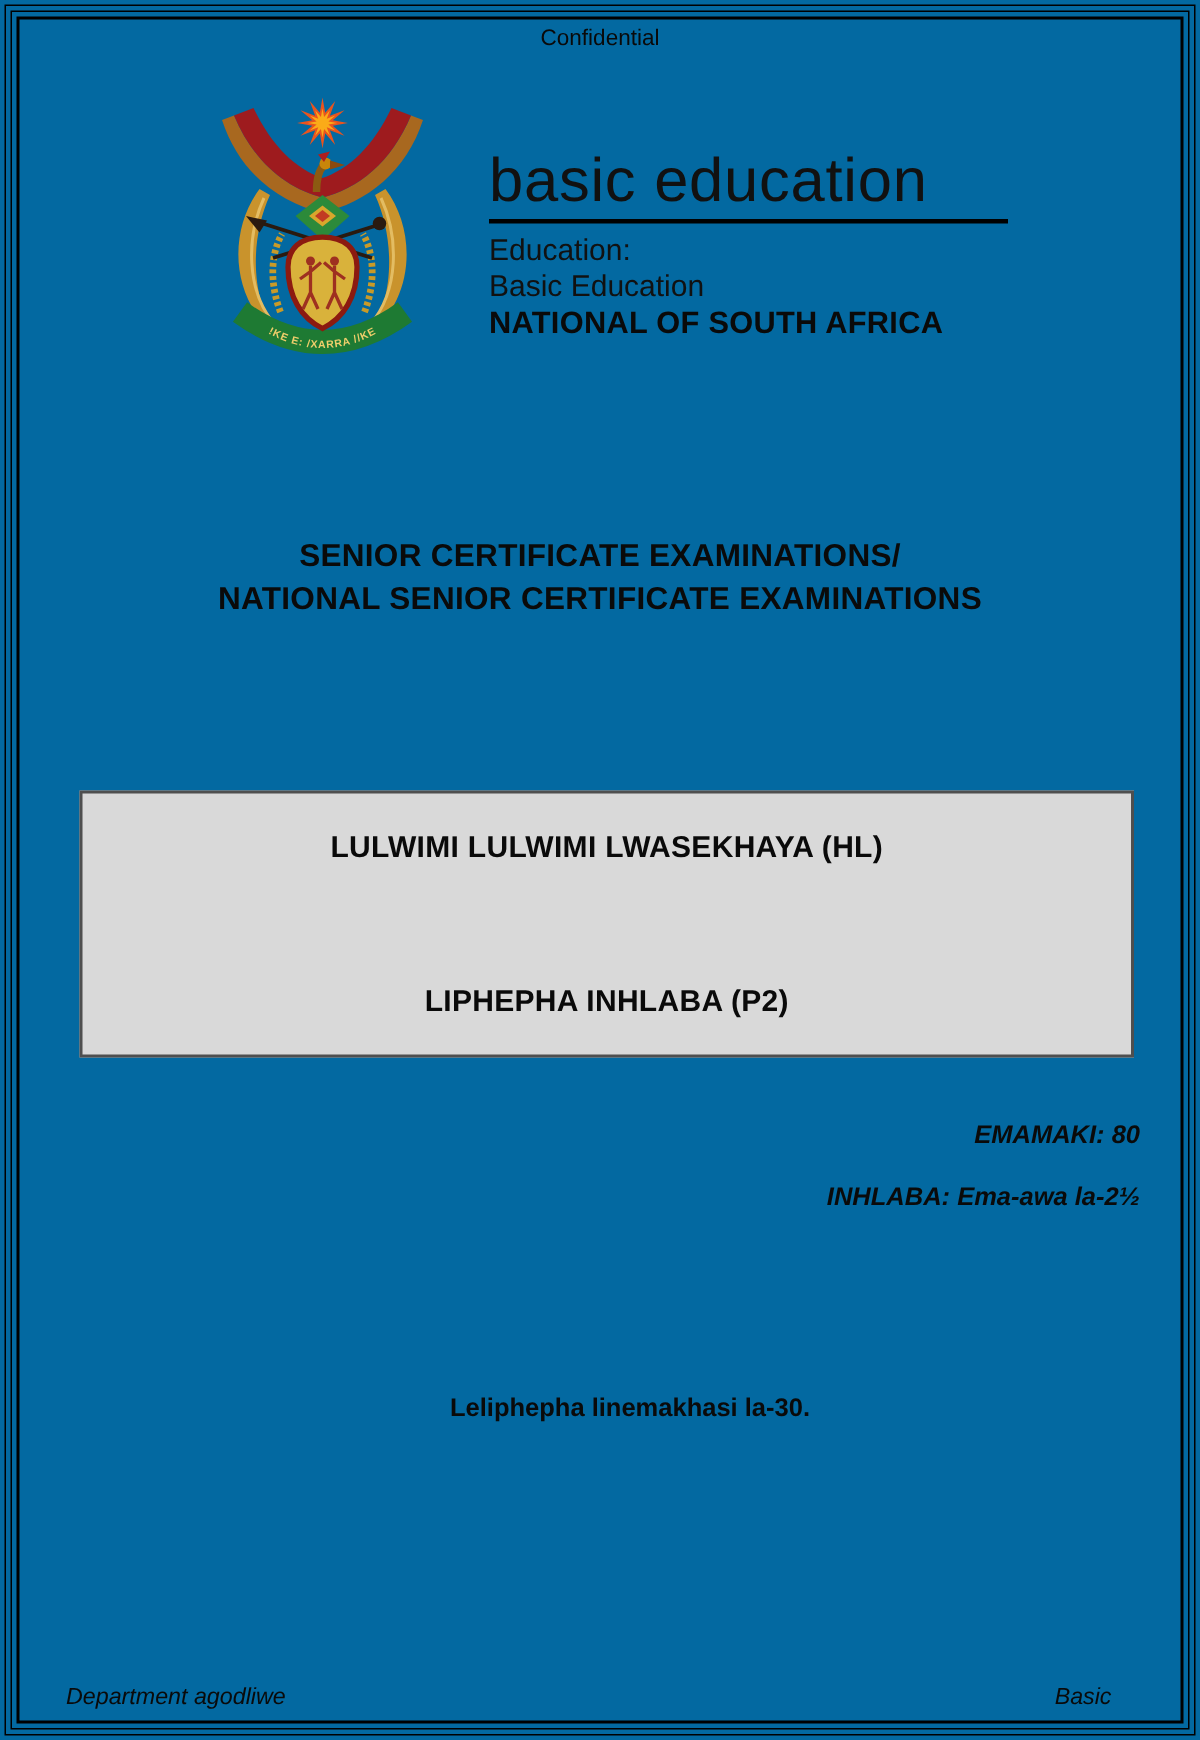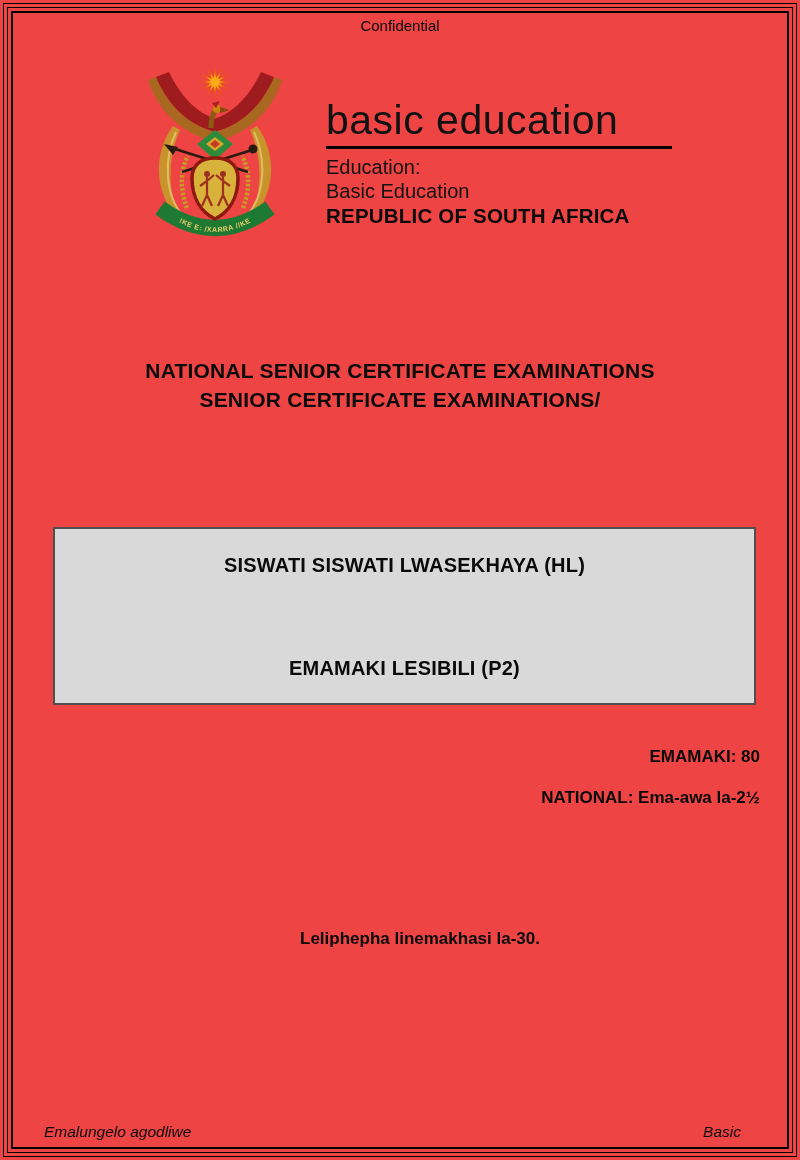--- a/index.html
+++ b/index.html
@@ -4,21 +4,21 @@
 <style>
   * { margin: 0; padding: 0; box-sizing: border-box; }
   html, body { background: #ffffff; }
   body {
     width: 800px; height: 1160px;
     font-family: "Liberation Sans", "DejaVu Sans", sans-serif;
     color: #000;
     position: relative;
     overflow: hidden;
   }
-  .page { position: absolute; inset: 0; background: #ef4444; }
+  .page { position: absolute; inset: 0; background: #0369a1; }
 
   
   .frame1 { position: absolute; inset: 3px;  border: 1.5px solid #000; pointer-events: none; }
   .frame2 { position: absolute; inset: 7px;  border: 1.5px solid #000; pointer-events: none; }
   .frame3 { position: absolute; inset: 11px; border: 2.5px solid #000; pointer-events: none; }
 
   .confidential {
     position: absolute; top: 17px; left: 0; width: 100%;
     text-align: center; font-size: 15px; color: #0a0a0a;
   }
@@ -44,21 +44,21 @@
     background: #d9d9d9; border: 2px solid #4f4f4f;
     display: flex; flex-direction: column; justify-content: space-between;
     padding: 25px 10px 23px 10px;
   }
   .subject-box .line {
     text-align: center; font-weight: 700; font-size: 20px; color: #0a0a0a;
     letter-spacing: 0.2px;
   }
 
   .exam-details {
-    position: absolute; right: 40px; top: 747px; text-align: right;
+    position: absolute; right: 40px; top: 747px; text-align: right; font-style: italic;
   }
   .exam-details .detail-line {
     font-weight: 700; font-size: 17px; color: #0a0a0a; line-height: 20px;
   }
   .exam-details .detail-line + .detail-line { margin-top: 21px; }
 
   .pages-note {
     position: absolute; top: 929px; left: 0; width: 100%;
     text-align: center; font-weight: 700; font-size: 17px; color: #0a0a0a; padding-left: 40px;
   }
@@ -139,35 +139,35 @@
         <path d="M 83 115 L 83 133 M 83 119 L 90 124 M 83 119 L 76 113 M 83 133 L 78 144 M 83 133 L 88 144"></path>
       </g>
     </svg>
   </div>
 
   <div class="brand-block">
     <div class="brand-word">basic education</div>
     <div class="brand-rule"></div>
     <div class="dept-line">Education:</div>
     <div class="dept-line">Basic Education</div>
-    <div class="country-line">REPUBLIC OF SOUTH AFRICA</div>
+    <div class="country-line">NATIONAL OF SOUTH AFRICA</div>
   </div>
 
   <div class="main-heading">
+    <div>SENIOR CERTIFICATE EXAMINATIONS/</div>
     <div>NATIONAL SENIOR CERTIFICATE EXAMINATIONS</div>
-    <div>SENIOR CERTIFICATE EXAMINATIONS/</div>
   </div>
 
   <div class="subject-box">
-    <div class="line">SISWATI SISWATI LWASEKHAYA (HL)</div>
-    <div class="line">EMAMAKI LESIBILI (P2)</div>
+    <div class="line">LULWIMI LULWIMI LWASEKHAYA (HL)</div>
+    <div class="line">LIPHEPHA INHLABA (P2)</div>
   </div>
 
   <div class="exam-details">
     <div class="detail-line">EMAMAKI: 80</div>
-    <div class="detail-line">NATIONAL: Ema-awa la-2½</div>
+    <div class="detail-line">INHLABA: Ema-awa la-2½</div>
   </div>
 
   <div class="pages-note">Leliphepha linemakhasi la-30.</div>
 
-  <div class="footer-left">Emalungelo agodliwe</div>
+  <div class="footer-left">Department agodliwe</div>
   <div class="footer-right">Basic</div>
 </div>
 
 </body></html>

